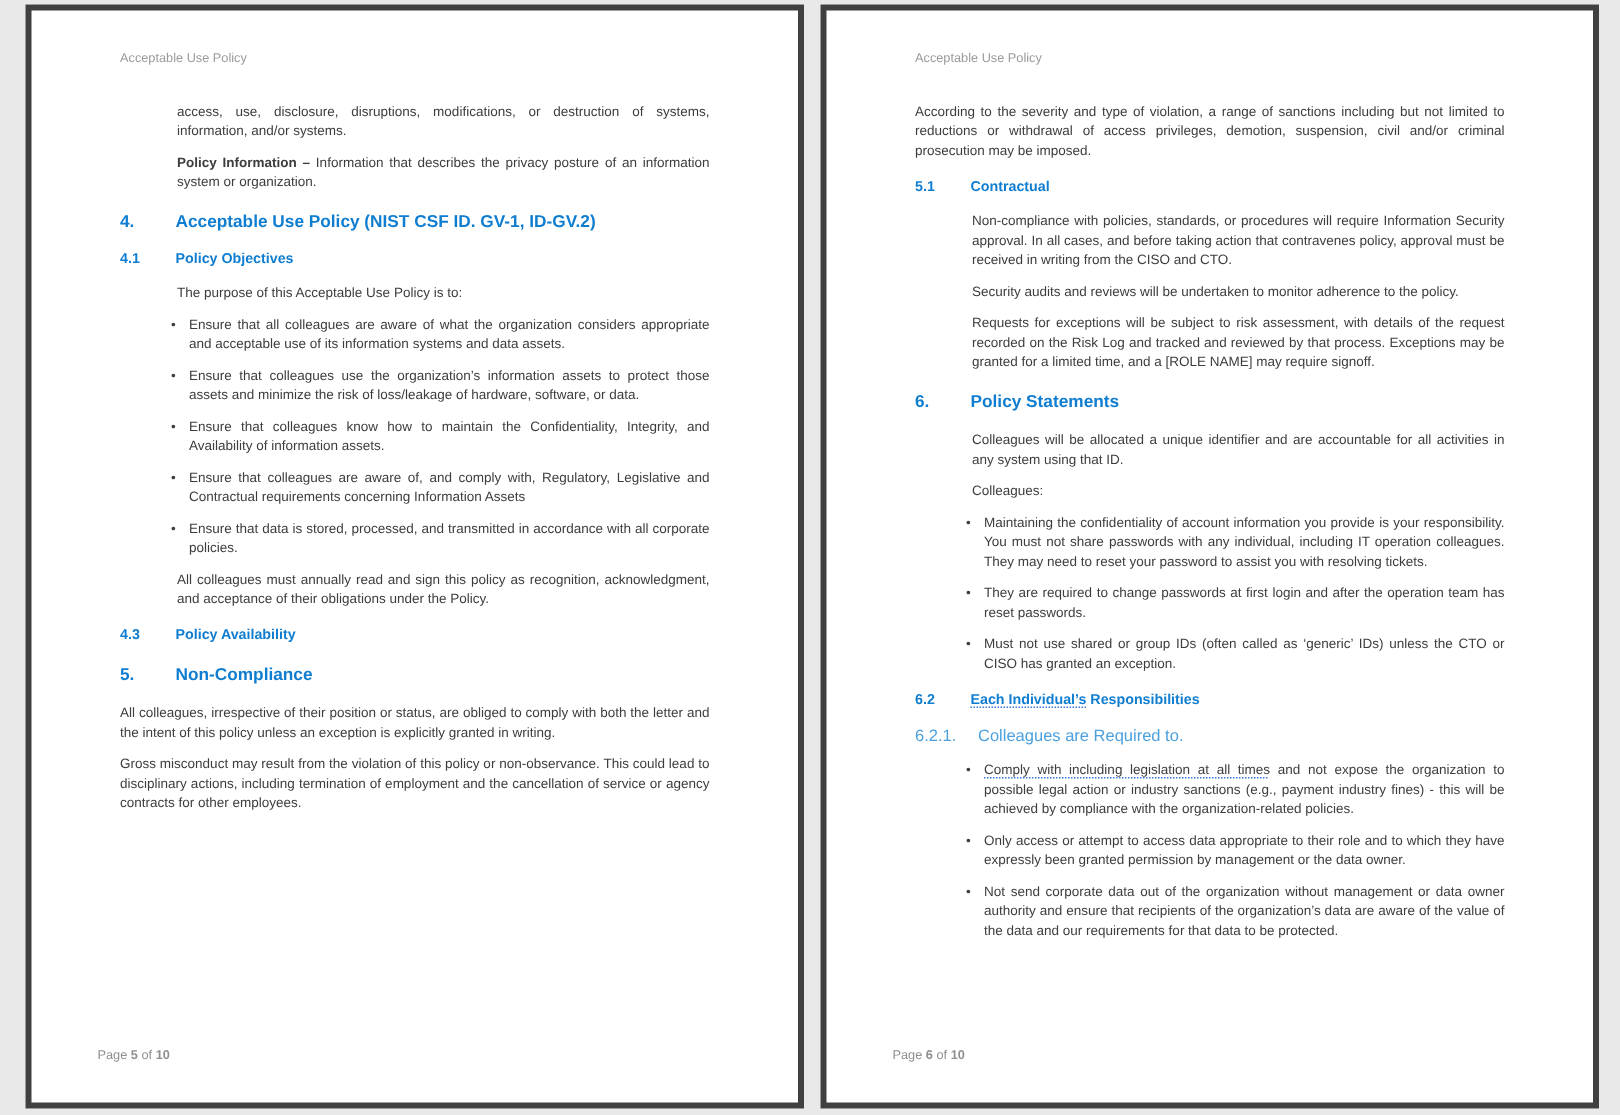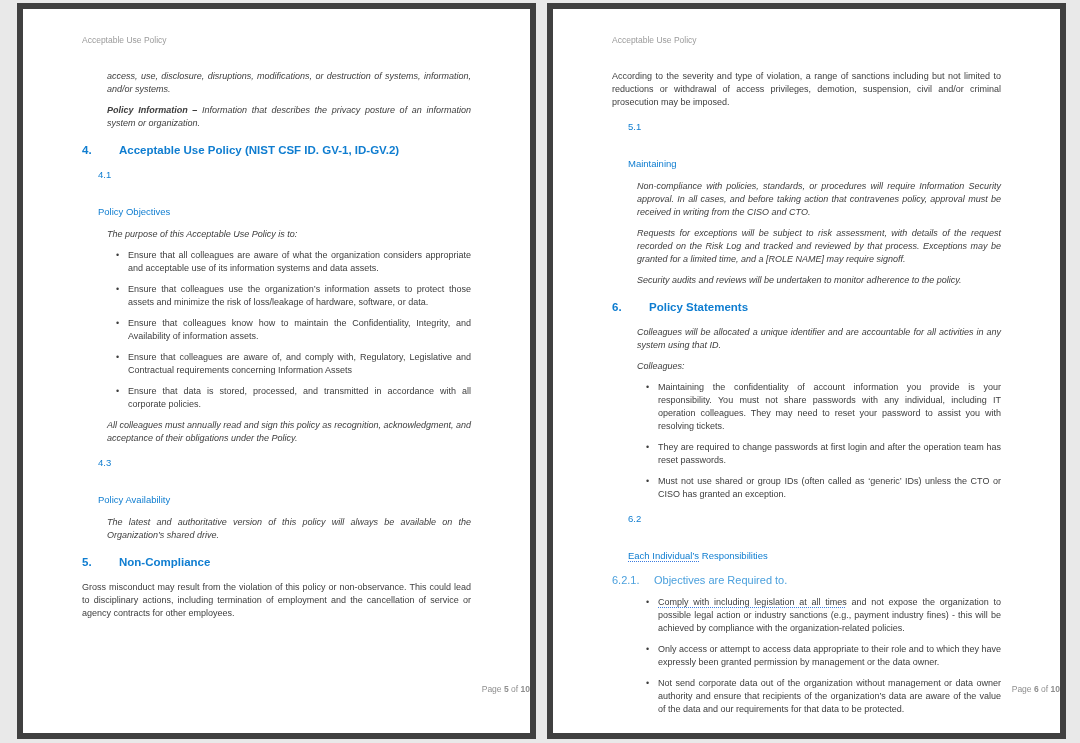--- a/index.html
+++ b/index.html
@@ -4,38 +4,38 @@
 <style>
   html,body { margin:0; padding:0; }
   body {
     width:1080px; height:743px; overflow:hidden;
     background:#e9e9e9;
     font-family:"Liberation Sans","DejaVu Sans",sans-serif;
   }
   .workspace { position:relative; display:flex; gap:11px; padding:3px 0 0 17px; }
   .page {
     position:relative; width:519px; height:736px; box-sizing:border-box;
-    background:#ffffff; border:6px solid #404040;
+    background:#ffffff; border:4px solid #404040;
     padding:26px 59px 0 59px;
   }
   .page-header { color:#9b9b9b; font-size:8.5px; line-height:10px; margin-bottom:25px; }
   .body { font-size:9px; line-height:13px; color:#3d3d3d; text-align:justify; margin:0 0 8px 0; }
-  .ind { margin-left:25px;font-style:italic; }
+  .ind { margin-left:38px; }
   .term { font-weight:bold; }
   .h1 { display:flex; color:#0f7dd0; font-weight:bold; font-size:11.5px; line-height:13px; margin:14px 0 12px 0; }
   .h1 .hnum { flex:0 0 37px; }
-  .h2 { display:flex; color:#0f7dd0; font-weight:normal; font-size:9.5px; line-height:12px; margin:12px 0 10px 16px;flex-direction:column; }
+  .h2 { display:flex; color:#0f7dd0; font-weight:bold; font-size:9.5px; line-height:12px; margin:12px 0 10px 0; }
   .h2 .hnum { flex:0 0 37px; }
   .h3 { display:flex; color:#4ba0dd; font-size:11px; line-height:12px; margin:12px 0 10px 0; }
   .h3 .hnum { flex:0 0 42px; }
   .bullet { display:flex; margin:0 0 8px 25px; font-size:9px; line-height:13px; color:#3d3d3d; }
   .bullet .dot { flex:0 0 21px; padding-left:9px; box-sizing:border-box; }
   .btxt { flex:1; text-align:justify; }
   .u { text-decoration:underline dotted; text-decoration-color:#3a7ce0; text-decoration-thickness:1px; text-underline-offset:2px; }
-  .page-footer { position:absolute; left:0; right:0; bottom:39px; text-align:right; color:#8f8f8f; font-size:8.5px;margin-left:44px; }
+  .page-footer { position:absolute; left:0; right:0; bottom:27px; text-align:left; color:#8f8f8f; font-size:8.5px;margin-left:44px; }
   .bnum { font-weight:bold; }
 </style>
 </head>
 <body>
 
 <div class="workspace">
 
   <div class="page">
     <div class="page-header">Acceptable Use Policy</div>
 
@@ -78,45 +78,45 @@
       </div>
 
 
     <p class="body ind">All colleagues must annually read and sign this policy as recognition, acknowledgment, and acceptance of their obligations under the Policy.</p>
 
     <div class="h2">
         <span class="hnum">4.3</span>
         <span>Policy Availability</span>
       </div>
 
-    <p class="body ind">The latest and authoritative version of this policy will always be available on the Organization’s shared drive.</p>
 
     <div class="h1">
         <span class="hnum">5.</span>
         <span>Non-Compliance</span>
       </div>
 
+    <p class="body">All colleagues, irrespective of their position or status, are obliged to comply with both the letter and the intent of this policy unless an exception is explicitly granted in writing.</p>
     <p class="body">Gross misconduct may result from the violation of this policy or non-observance. This could lead to disciplinary actions, including termination of employment and the cancellation of service or agency contracts for other employees.</p>
 
     <div class="page-footer"><span>Page</span> <span class="bnum">5</span> <span>of</span> <span class="bnum">10</span></div>
   </div>
 
   <div class="page">
     <div class="page-header">Acceptable Use Policy</div>
 
     <p class="body">According to the severity and type of violation, a range of sanctions including but not limited to reductions or withdrawal of access privileges, demotion, suspension, civil and/or criminal prosecution may be imposed.</p>
 
     <div class="h2">
         <span class="hnum">5.1</span>
-        <span>Maintaining</span>
+        <span>Contractual</span>
       </div>
 
     <p class="body ind">Non-compliance with policies, standards, or procedures will require Information Security approval. In all cases, and before taking action that contravenes policy, approval must be received in writing from the CISO and CTO.</p>
+    <p class="body ind">Security audits and reviews will be undertaken to monitor adherence to the policy.</p>
     <p class="body ind">Requests for exceptions will be subject to risk assessment, with details of the request recorded on the Risk Log and tracked and reviewed by that process. Exceptions may be granted for a limited time, and a [ROLE NAME] may require signoff.</p>
-    <p class="body ind">Security audits and reviews will be undertaken to monitor adherence to the policy.</p>
 
     <div class="h1">
         <span class="hnum">6.</span>
         <span>Policy Statements</span>
       </div>
 
 
     <p class="body ind">Colleagues will be allocated a unique identifier and are accountable for all activities in any system using that ID.</p>
     <p class="body ind">Colleagues:</p>
 
@@ -133,21 +133,21 @@
         <span class="btxt">Must not use shared or group IDs (often called as ‘generic’ IDs) unless the CTO or CISO has granted an exception.</span>
       </div>
 
     <div class="h2">
         <span class="hnum">6.2</span>
         <span><span class="u">Each Individual’s</span><span> Responsibilities</span></span>
       </div>
 
     <div class="h3">
         <span class="hnum">6.2.1.</span>
-        <span>Objectives are Required to.</span>
+        <span>Colleagues are Required to.</span>
       </div>
 
     <div class="bullet">
         <span class="dot">•</span>
         <span class="btxt"><span class="u">Comply with including legislation at all times</span><span> and not expose the organization to possible legal action or industry sanctions (e.g., payment industry fines) - this will be achieved by compliance with the organization-related policies.</span></span>
       </div>
     <div class="bullet">
         <span class="dot">•</span>
         <span class="btxt"><span class="u"></span><span>Only access or attempt to access data appropriate to their role and to which they have expressly been granted permission by management or the data owner.</span></span>
       </div>

